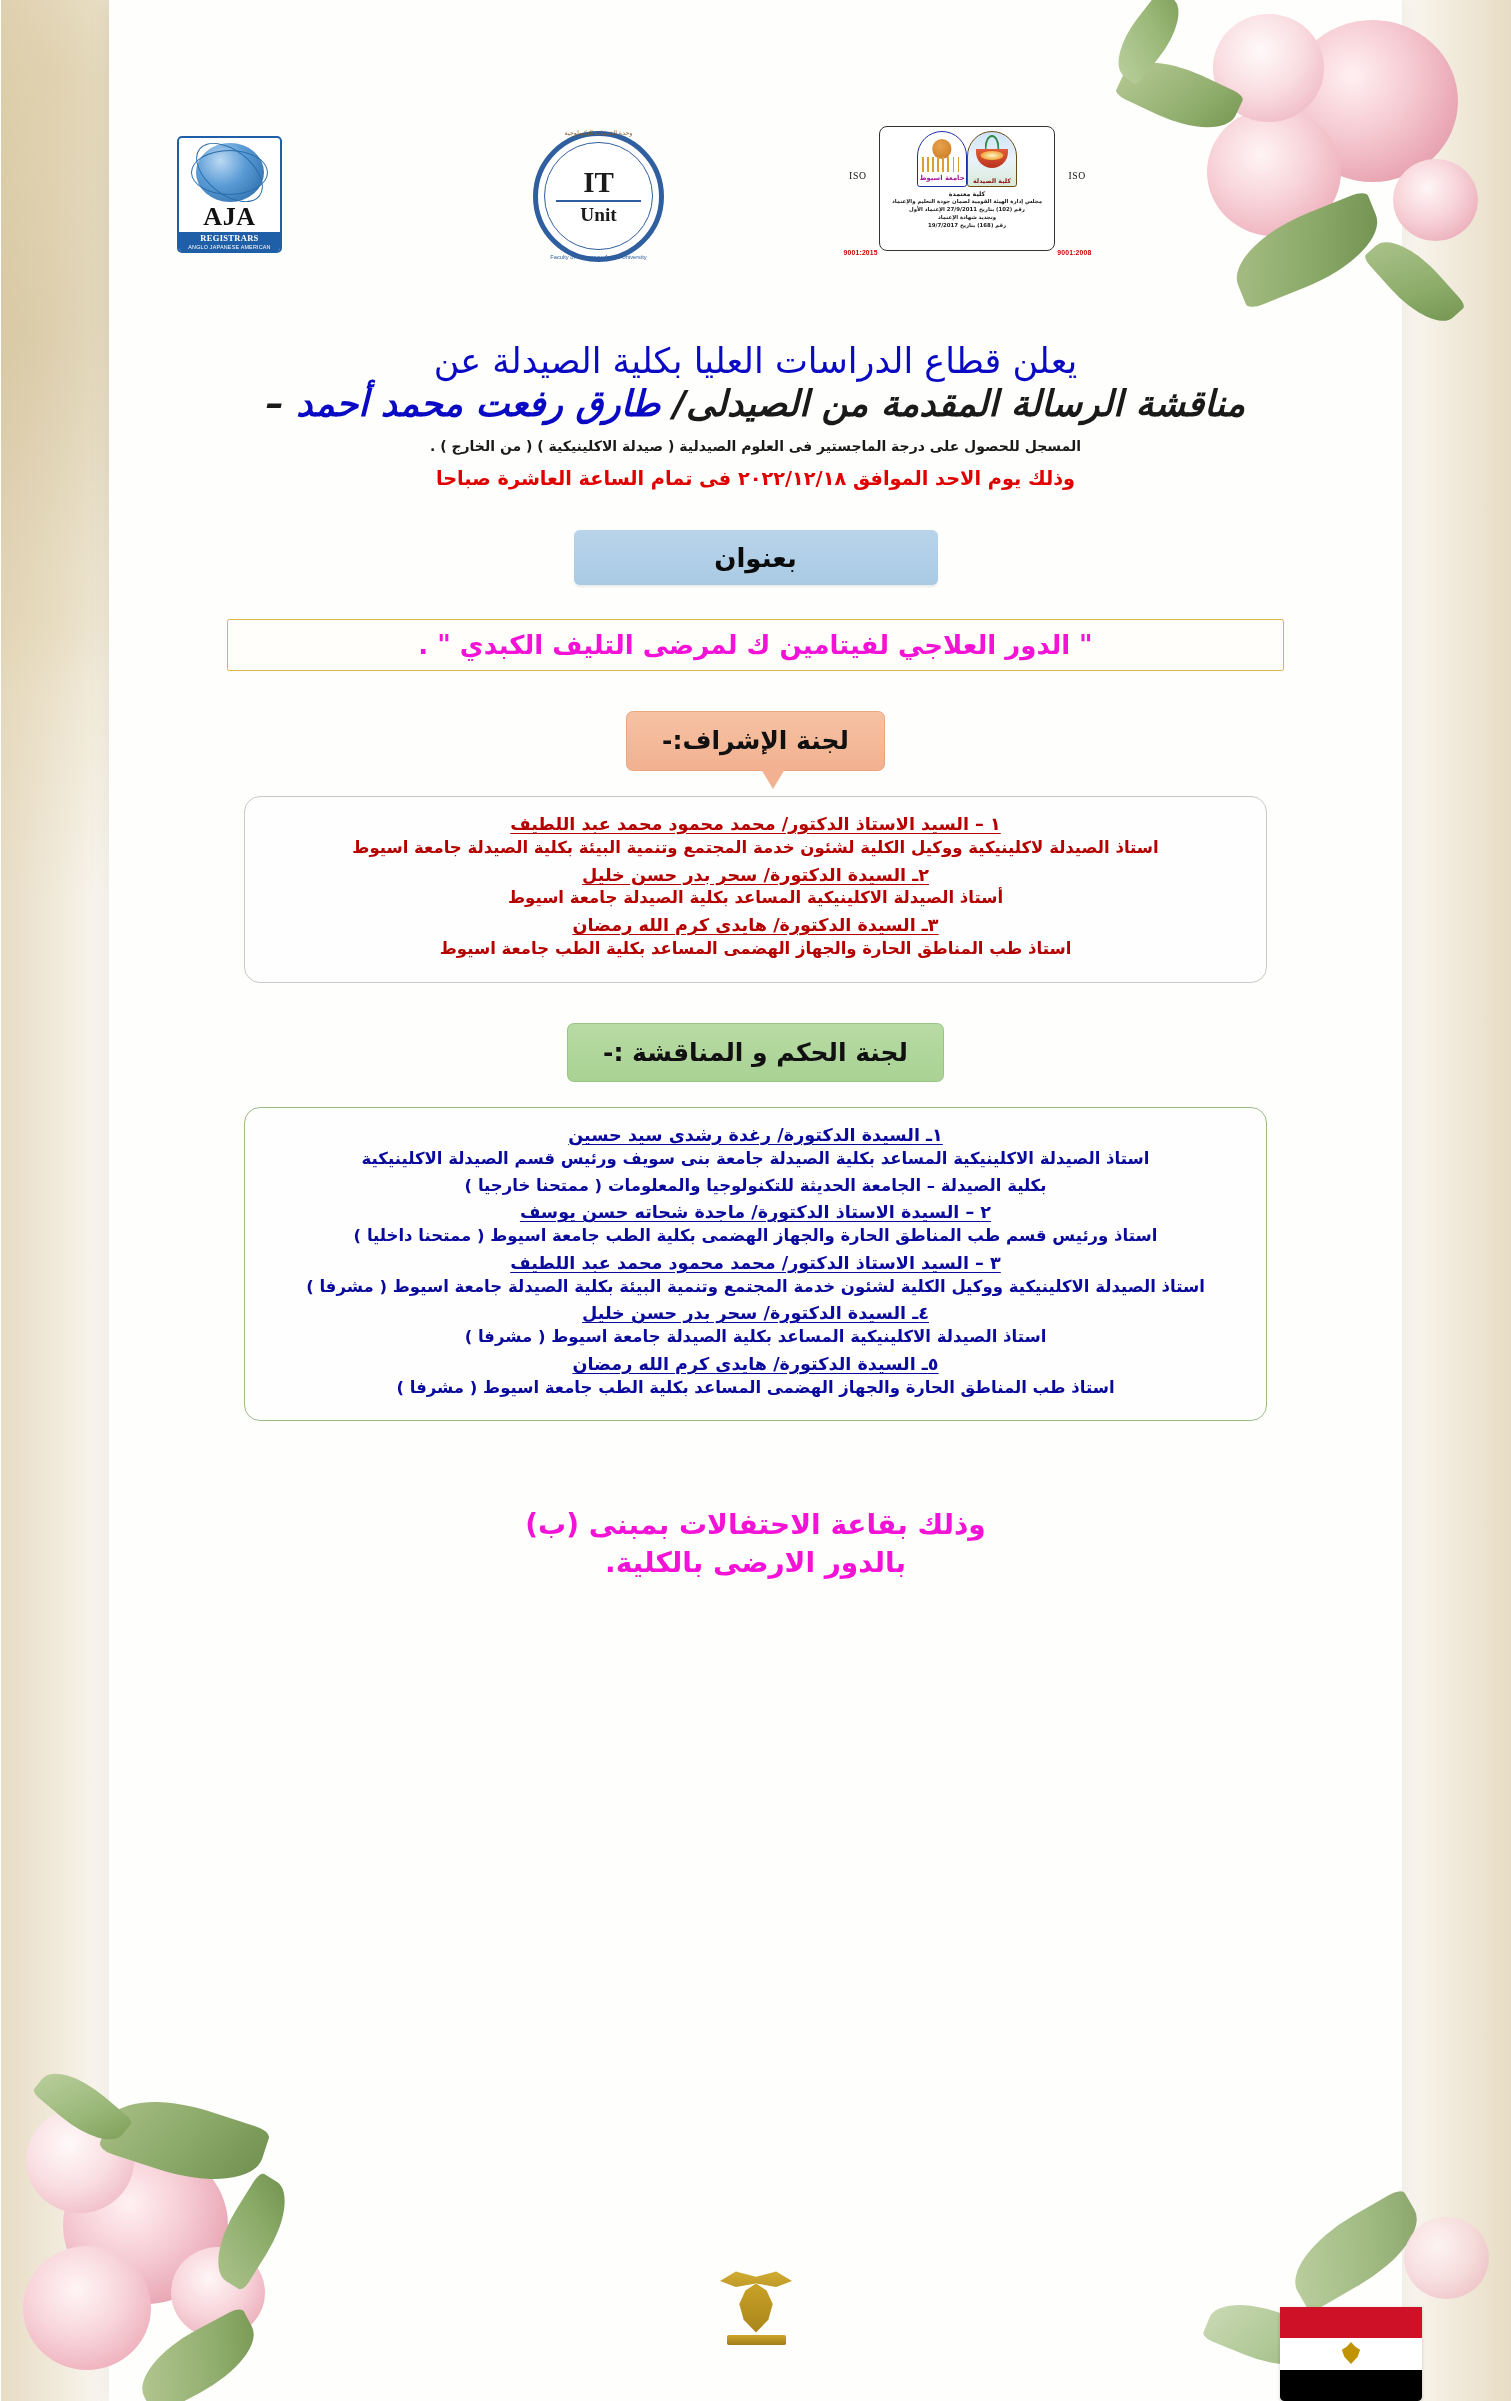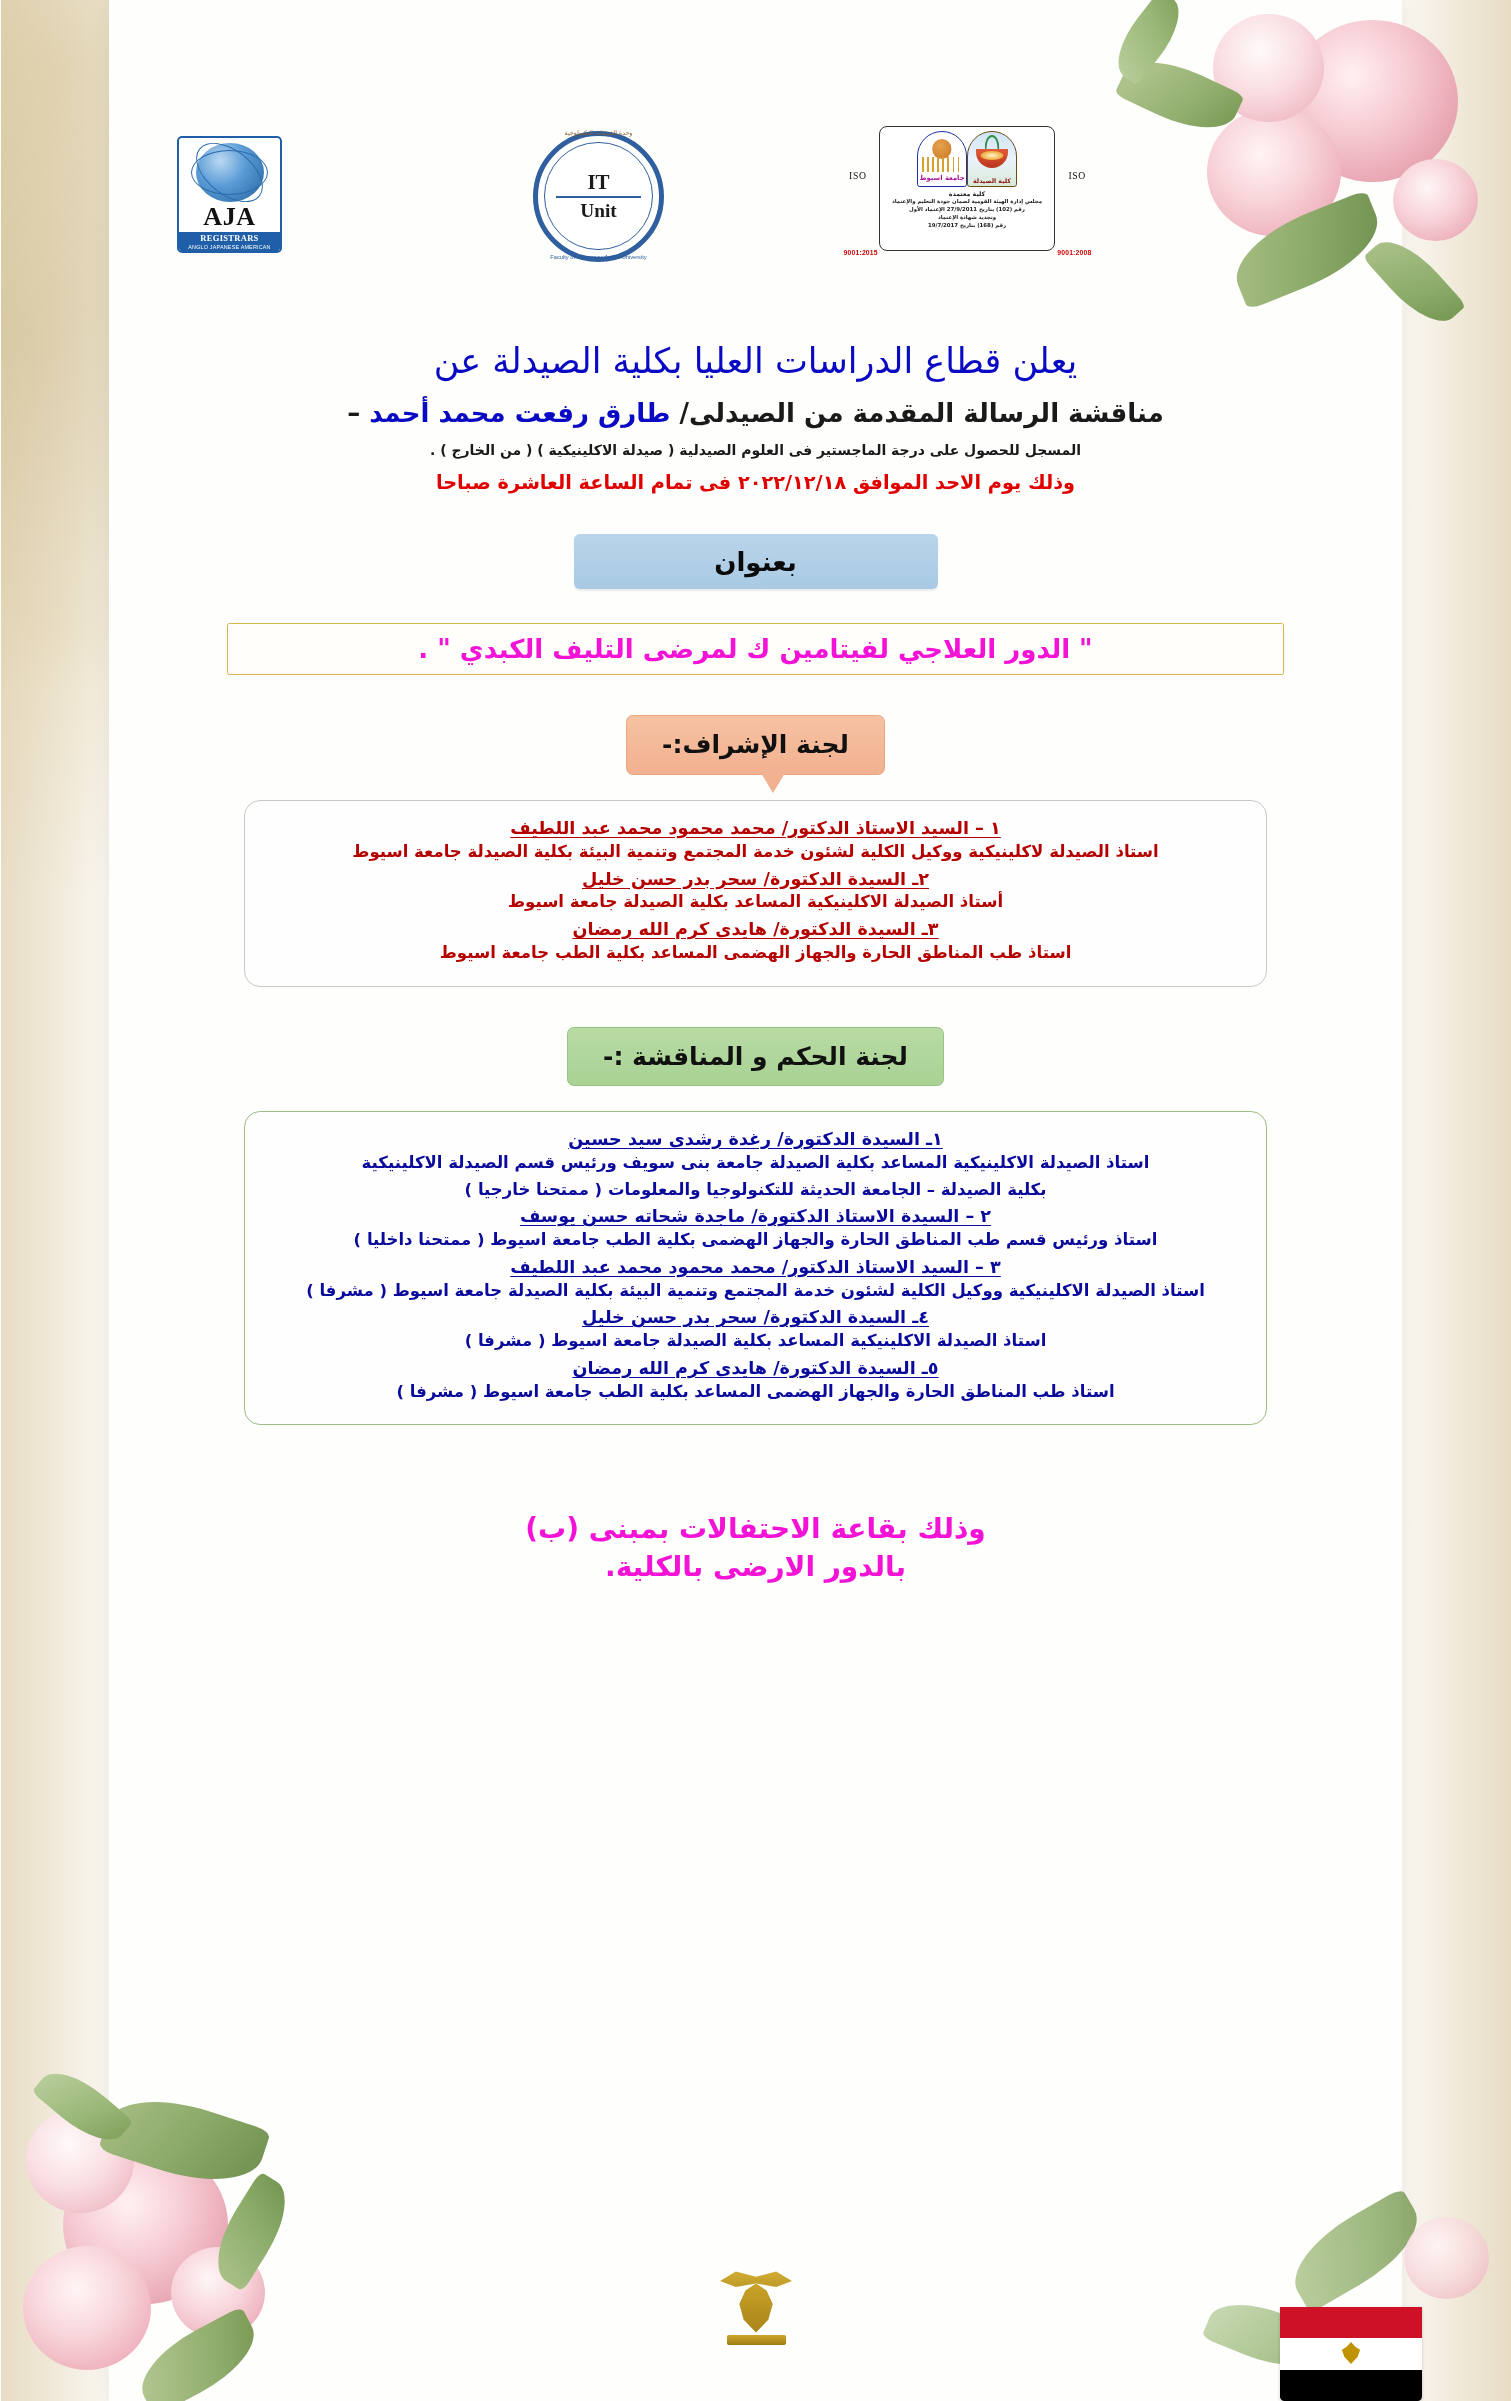--- a/index.html
+++ b/index.html
@@ -132,21 +132,21 @@
     background:#ffffff;
   }
   .itunit-ring2 {
     position:absolute; inset:11.4px; border-radius:50%; border:1.7px solid #2f5f9e;
   }
   .itunit-txt {
     position:absolute; inset:0; display:flex; flex-direction:column;
     align-items:center; justify-content:center;
     font-family:"Liberation Serif", serif; color:#1b1b1b;
   }
-  .itunit-txt .it  { font-size:21px; font-weight:700; line-height:1; }
+  .itunit-txt .it  { font-size:29px; font-weight:700; line-height:1; }
   .itunit-bar { width:85px; height:1.7px; background:#2f5f9e; margin:3.4px 0; }
   .itunit-txt .unit{ font-size:19.3px; font-weight:700; line-height:1; }
   .itunit-arc-top, .itunit-arc-bot {
     position:absolute; left:0; right:0; text-align:center;
     font-family:"Liberation Sans", sans-serif; font-size:6.3px; color:#8a5a2b;
   }
   .itunit-arc-top { top:-1.7px; }
   .itunit-arc-bot { bottom:1.1px; color:#2f5f9e; font-size:5.7px; }
 
   
@@ -231,22 +231,22 @@
     position:absolute; left:109px; top:341px; width:1293px;
     direction:rtl; text-align:center;
   }
 
   .hdr-main {
     font-family:"DejaVu Sans", sans-serif;
     font-size:35px; font-weight:400; color:#0a0ac4;
     letter-spacing:-0.6px; line-height:1.15;
   }
   .hdr-sub {
-    margin-top:17px;
-    font-size:26px; font-weight:700; color:#1a1a1a; line-height:1.2;
+    margin-top:1px;
+    font-size:36px; font-weight:700; color:#1a1a1a; line-height:1.2;font-style:italic;
   }
   .hdr-sub .name { color:#0a0ac4; }
   .hdr-deg {
     margin-top:11.4px;
     font-size:14px; font-weight:700; color:#1a1a1a; line-height:1.3;
   }
   .hdr-date {
     margin-top:11.4px;
     font-size:19.3px; font-weight:700; color:#e00000; line-height:1.3;
   }

